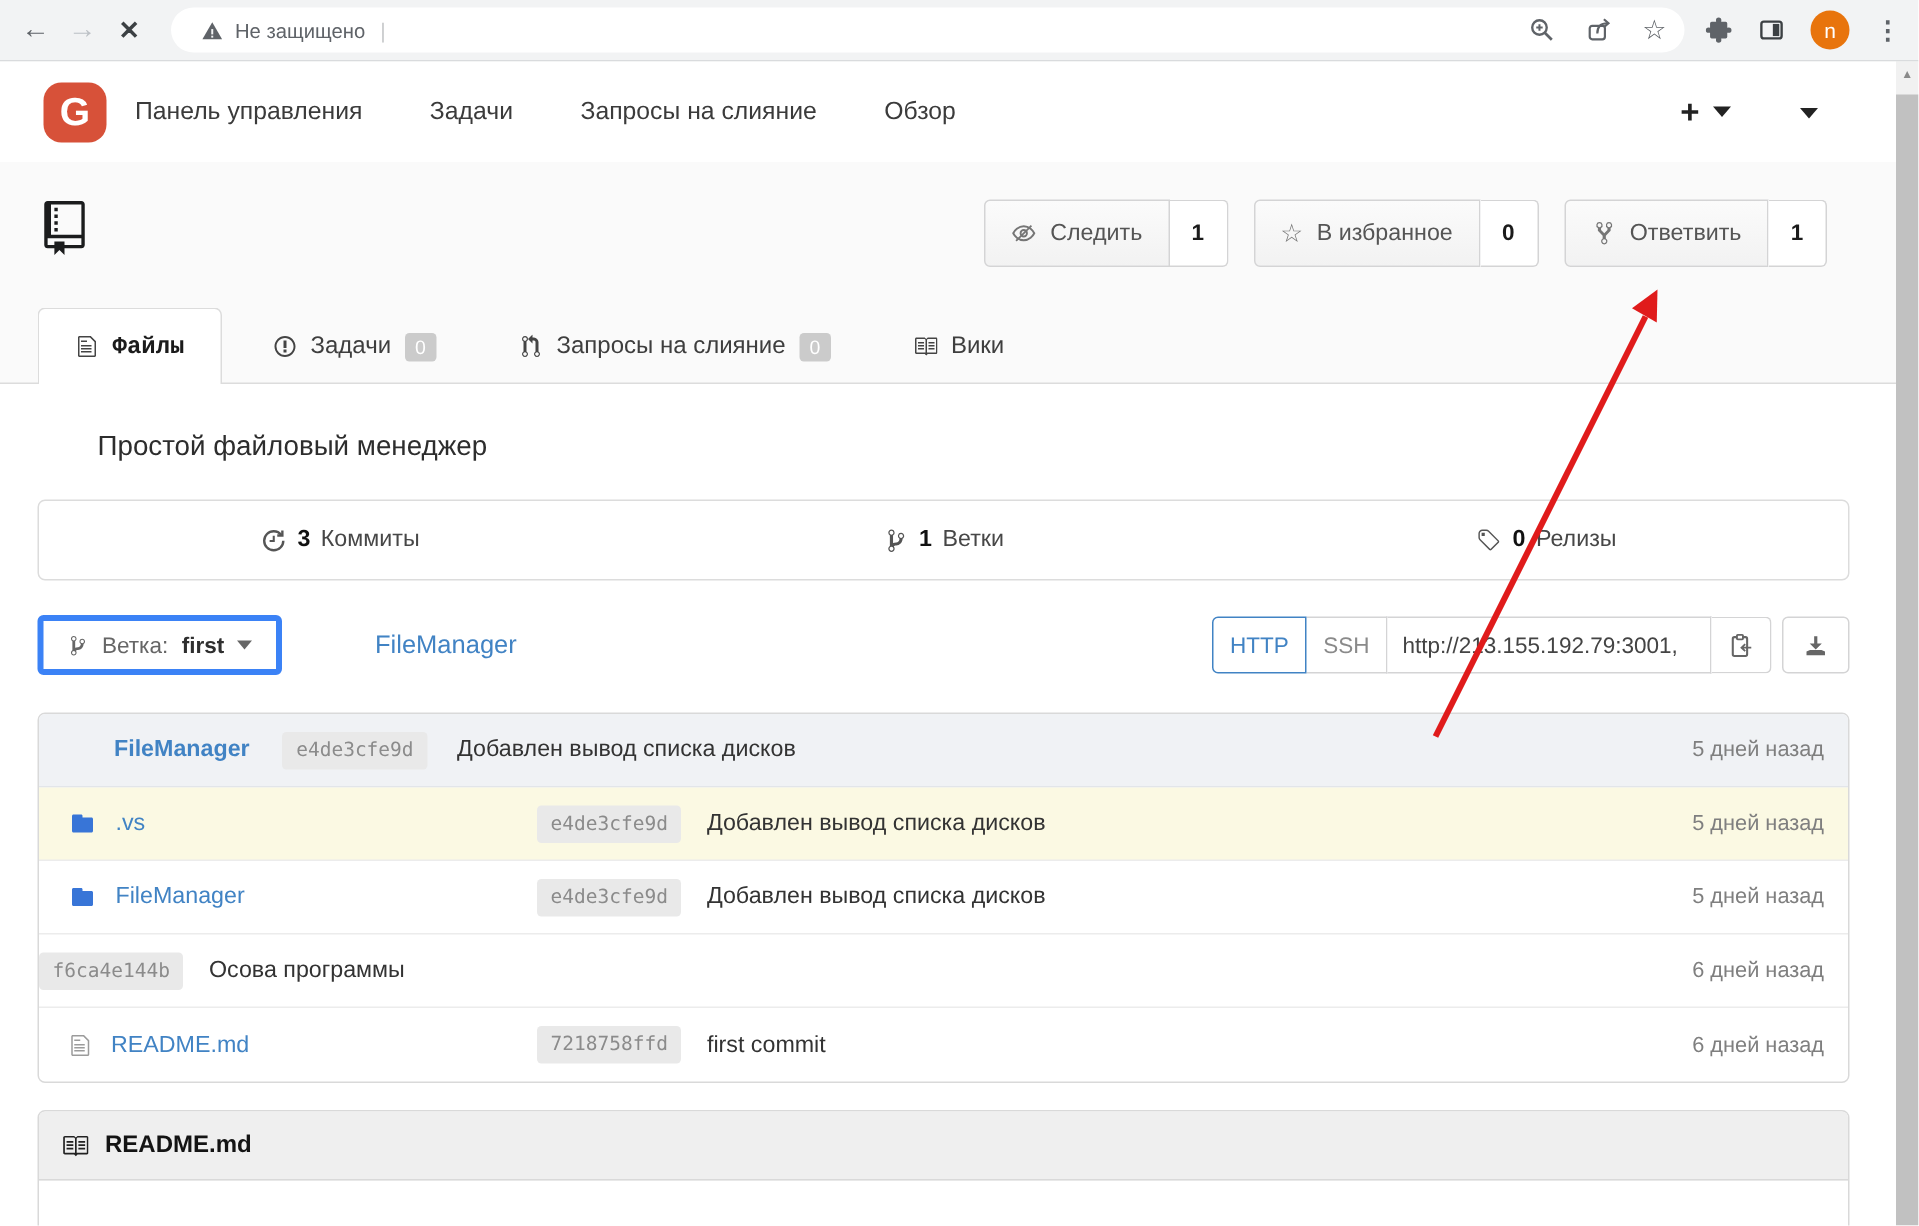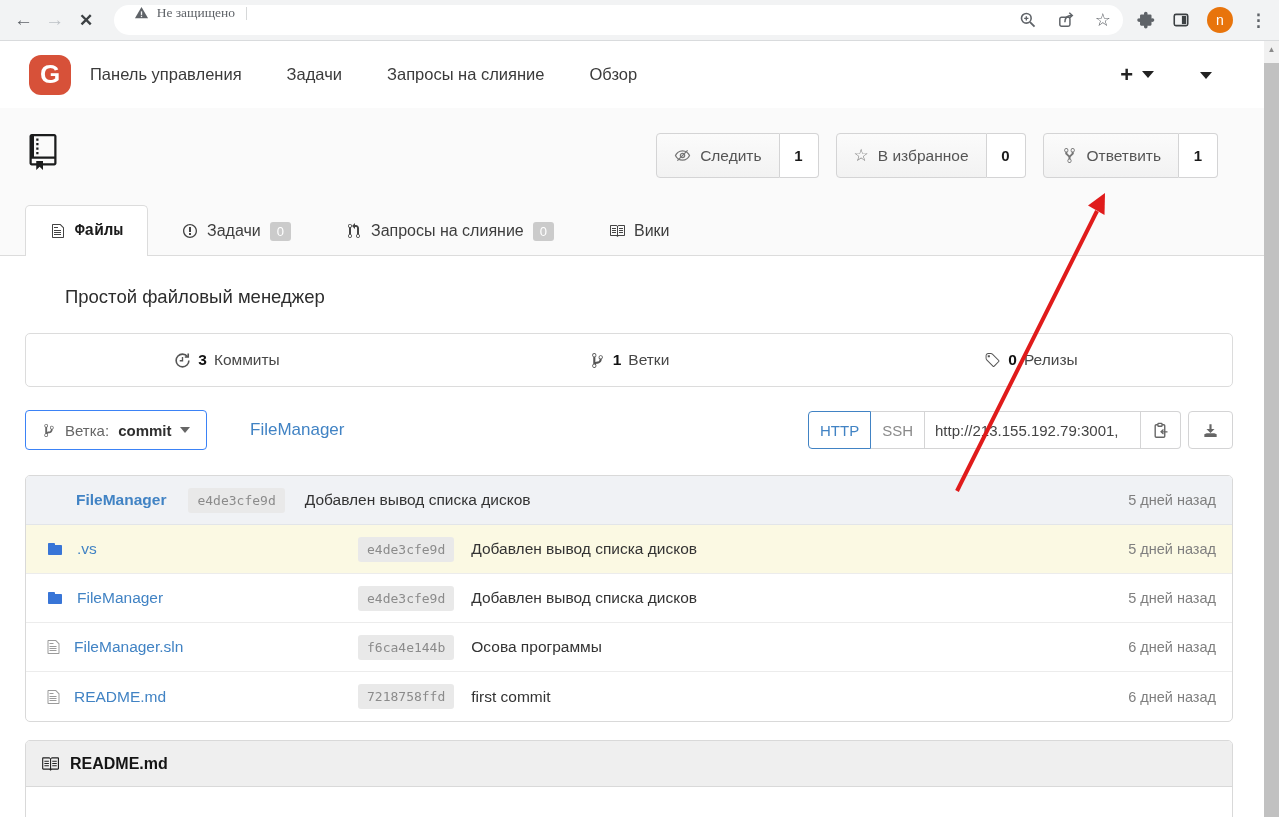--- a/index.html
+++ b/index.html
@@ -5,21 +5,21 @@
   * { margin:0; padding:0; box-sizing:border-box; }
   html,body { width:1279px; height:817px; }
   body { font-family:"Liberation Sans", sans-serif; background:#fff; position:relative; overflow:hidden; color:#333; }
 
   
   .chrome { position:absolute; top:0; left:0; width:1279px; height:41px; background:#f2f3f4; border-bottom:1px solid #d9dbdd; display:flex; align-items:center; }
   .chrome .navbtn { font-size:19px; color:#5f6368; width:32px; text-align:center; cursor:pointer; }
   .chrome .navbtn.back { margin-left:8px; }
   .chrome .navbtn.fwd { color:#bdc1c6; }
   .chrome .navbtn.stop { color:#3c4043; font-size:17px; font-weight:bold; }
-  .omnibox { margin-left:12px; width:1034px; height:30px; background:#fff; border-radius:15px; display:flex; padding:0 12px;font-family:Liberation Serif, serif; }
+  .omnibox { margin-left:12px; width:1034px; height:30px; background:#fff; border-radius:15px; display:flex; align-items:center; padding:0 12px; }
   .omnibox .warn { width:15px; height:15px; margin:0 8px 0 8px; flex:0 0 auto; }
   .omnibox .sec { color:#5f6368; font-size:13.5px; white-space:nowrap; }
   .omnibox .sep { color:#c8cacc; margin:0 10px; font-size:14px; }
   .omnibox .url { color:#202124; font-size:14.5px; white-space:nowrap; }
   .omni-right { margin-left:auto; display:flex; align-items:center; gap:20px; }
   .omni-right .oicon { width:18px; height:18px; cursor:pointer; }
   .omni-right .star { font-size:18px; color:#5f6368; line-height:1; cursor:pointer; }
   .chrome-right { display:flex; align-items:center; gap:17px; margin-left:14px; }
   .chrome-right .cicon { width:18px; height:18px; cursor:pointer; }
   .avatar { width:26px; height:26px; border-radius:50%; background:#e8740c; color:#fff; font-size:14px; display:flex; align-items:center; justify-content:center; cursor:pointer; }
@@ -58,21 +58,21 @@
   .tab + .tab { margin-left:13px; }
 
   
   .desc { position:absolute; left:25px; top:286px; font-size:18.5px; color:#2d2d2d;margin-left:40px; }
 
   .stats { position:absolute; left:25px; top:333px; width:1208px; height:54px; border:1px solid #dcdcdc; border-radius:5px; background:#fff; display:flex; }
   .stat { flex:1; display:flex; align-items:center; justify-content:center; gap:7px; font-size:15.5px; color:#474747; cursor:pointer; }
   .stat svg { width:17px; height:17px; color:#555; }
   .stat b { color:#111; }
 
-  .branchbtn { position:absolute; left:25px; top:410px; height:40px; display:flex; align-items:center; gap:9px; padding:0 16px; background:#fff; border:1px solid #3b82f6; border-radius:4px; cursor:pointer; }
+  .branchbtn { position:absolute; left:25px; top:410px; height:40px; display:flex; align-items:center; gap:9px; padding:0 16px; background:#fff; border:4px solid #3b82f6; border-radius:4px; cursor:pointer; }
   .branchbtn svg { width:14px; height:15px; color:#666; }
   .branchbtn .lbl { color:#666; font-size:15px; }
   .branchbtn b { color:#2f2f2f; font-size:15px; }
   .branchbtn .caret { border-top-color:#666; border-left-width:5px; border-right-width:5px; border-top-width:6px; }
   .crumb { position:absolute; left:250px; top:420px; font-size:17px; color:#4183c4; text-decoration:none; cursor:pointer; }
 
   .clonebar { position:absolute; right:46px; top:411px; height:38px; display:flex; align-items:stretch; }
   .clonebar .seg { display:flex; align-items:center; background:#fff; border:1px solid #d4d4d5; font-size:15px; padding:0 11px; cursor:pointer; }
   .clonebar .http { border:1px solid #4183c4; color:#4183c4; border-radius:4px 0 0 4px; z-index:2; }
   .clonebar .ssh { border-left:none; color:#8a8a8a; }
@@ -263,21 +263,21 @@
     <b>0</b>
       <span>Релизы</span>
   </div>
 </div>
 
 <div class="branchbtn">
   <svg viewBox="0 0 10 16" fill="currentColor">
       <path d="M10 5c0-1.11-.89-2-2-2a1.99 1.99 0 0 0-1 3.72v.3c-.02.52-.23.98-.63 1.38-.4.4-.86.61-1.38.63-.83.02-1.48.16-2 .45V4.72a1.99 1.99 0 0 0-1-3.72C.88 1 0 1.89 0 3a2 2 0 0 0 1 1.72v6.56c-.59.35-1 .99-1 1.72 0 1.11.89 2 2 2s2-.89 2-2c0-.53-.2-1-.53-1.36.09-.06.48-.41.59-.47.25-.11.56-.17.94-.17 1.05-.05 1.95-.45 2.75-1.25S8.95 7.77 9 6.73c.59-.36 1-1 1-1.73zM2 1.8c.66 0 1.2.55 1.2 1.2S2.66 4.2 2 4.2.8 3.65.8 3 1.34 1.8 2 1.8zm0 12.41c-.66 0-1.2-.55-1.2-1.2s.55-1.2 1.2-1.2 1.2.55 1.2 1.2-.54 1.2-1.2 1.2zm6-8c-.66 0-1.2-.55-1.2-1.2S7.34 3.8 8 3.8s1.2.55 1.2 1.2-.54 1.21-1.2 1.21z"></path>
     </svg>
   <span class="lbl">Ветка:</span>
-  <b>commit</b>
+  <b>first</b>
   <span class="caret"></span>
 </div>
 <a class="crumb">FileManager</a>
 
 <div class="clonebar">
   <div class="seg http">HTTP</div>
   <div class="seg ssh">SSH</div>
   <input readonly="" value="http://213.155.192.79:3001," style="">
   <div class="seg copy">
     <svg viewBox="0 0 16 16">
@@ -320,26 +320,20 @@
           <path d="M13 4H7V3c0-.66-.31-1-1-1H1c-.55 0-1 .45-1 1v10c0 .55.45 1 1 1h12c.55 0 1-.45 1-1V5c0-.55-.45-1-1-1z"></path>
         </svg>
       <a>FileManager</a>
     </span>
     <span class="shab">e4de3cfe9d</span>
     <span class="cmsg">Добавлен вывод списка дисков</span>
     <span class="cdate">5 дней назад</span>
   </div>
 
   <div class="trow">
-    <span class="cname">
-      <svg class="file-ic" viewBox="0 0 12 16" fill="currentColor">
-          <path d="M6 5H2V4h4v1zM2 8h7V7H2v1zm0 2h7V9H2v1zm0 2h7v-1H2v1zm10-7.5V14c0 .55-.45 1-1 1H1c-.55 0-1-.45-1-1V2c0-.55.45-1 1-1h7.5L12 4.5zM11 5L8 2H1v12h10V5z"></path>
-        </svg>
-      <a>FileManager.sln</a>
-    </span>
     <span class="shab">f6ca4e144b</span>
     <span class="cmsg">Осова программы</span>
     <span class="cdate">6 дней назад</span>
   </div>
 
   <div class="trow">
     <span class="cname">
       <svg class="file-ic" viewBox="0 0 12 16" fill="currentColor">
           <path d="M6 5H2V4h4v1zM2 8h7V7H2v1zm0 2h7V9H2v1zm0 2h7v-1H2v1zm10-7.5V14c0 .55-.45 1-1 1H1c-.55 0-1-.45-1-1V2c0-.55.45-1 1-1h7.5L12 4.5zM11 5L8 2H1v12h10V5z"></path>
         </svg>

